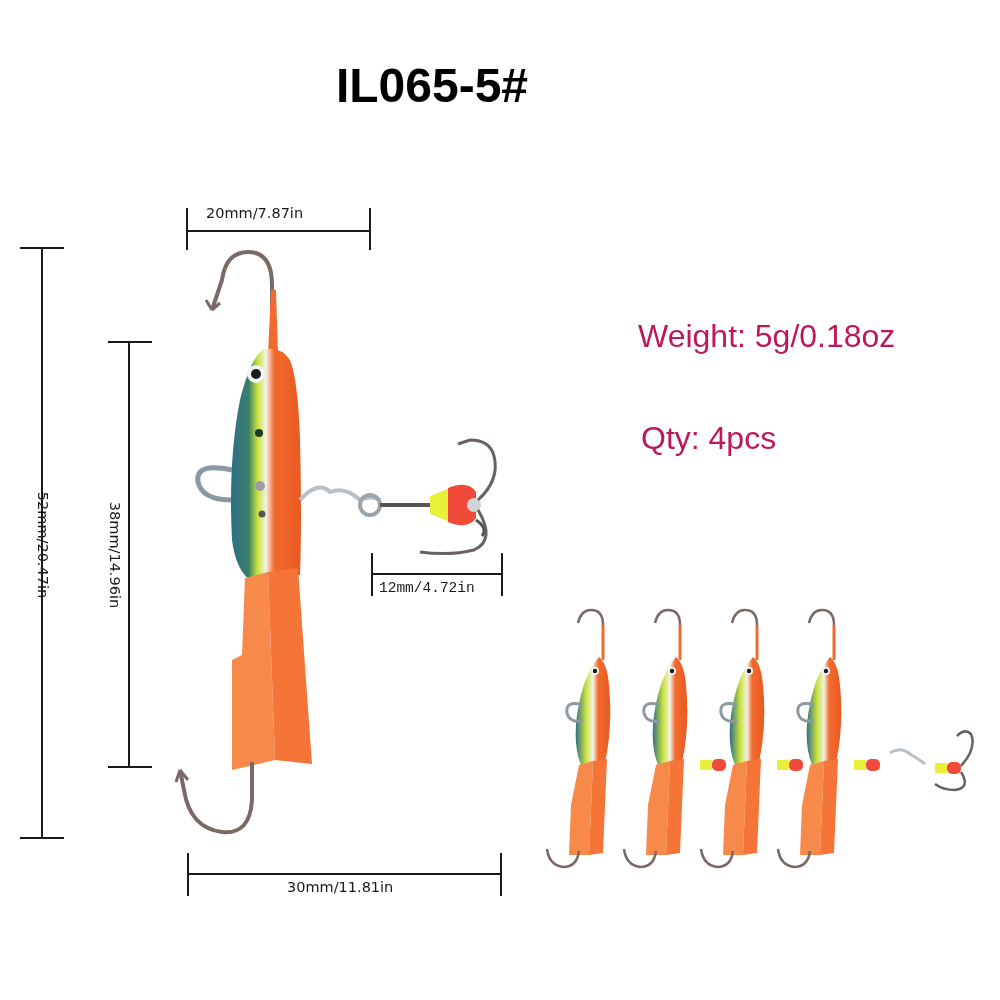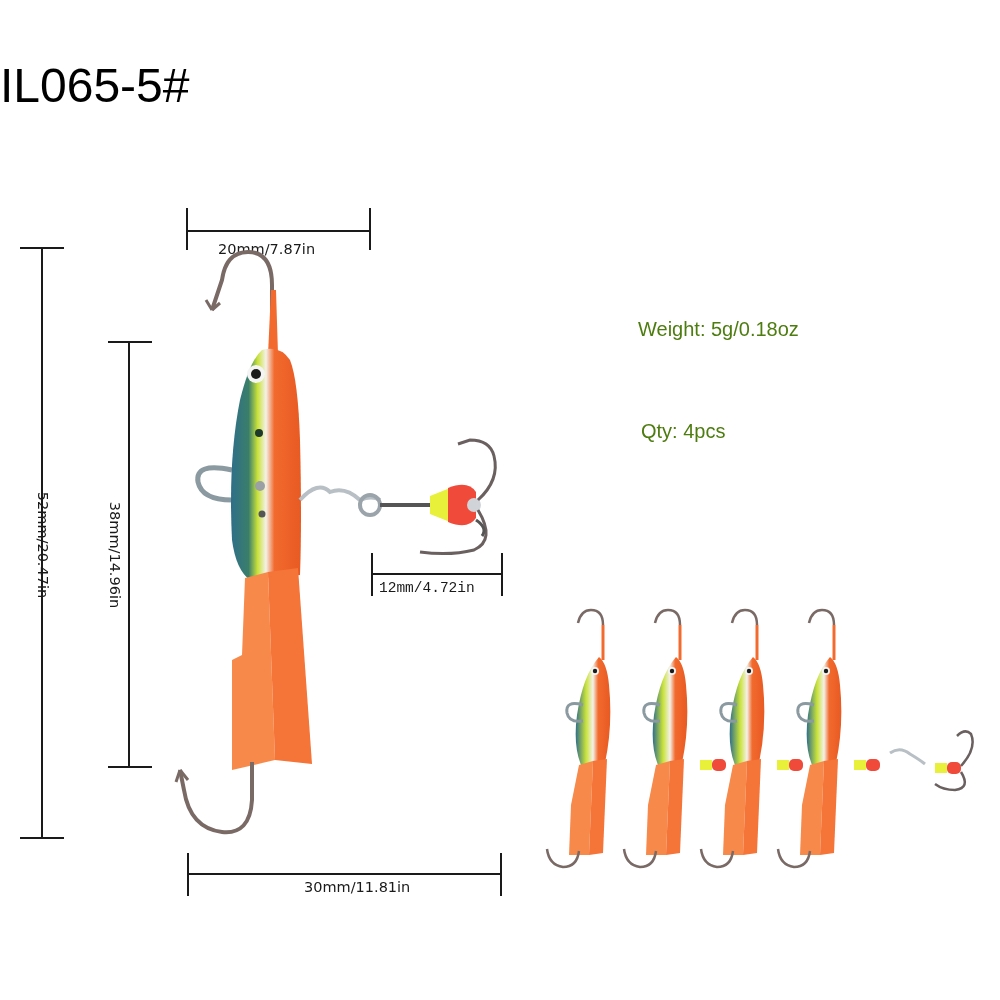--- a/index.html
+++ b/index.html
@@ -1,22 +1,22 @@
 <!DOCTYPE html>
 <html><head>
 <meta charset="utf-8">
 <style>
   html, body { margin: 0; padding: 0; background: #ffffff; }
   body { width: 1000px; height: 1000px; position: relative; overflow: hidden;
          font-family: "Liberation Sans", sans-serif; color: #111; }
   .abs { position: absolute; }
-  .title { left: 0; top: 58px; width: 864px; text-align: left;
-           font-size: 48px; font-weight: normal; letter-spacing: 0px; color: #000; }
+  .title { left: 0; top: 58px; width: 864px; text-align: center;
+           font-size: 48px; font-weight: bold; letter-spacing: 0px; color: #000; }
   .dim-label { font-family: "DejaVu Sans", sans-serif; font-size: 14.5px; color: #1a1a1a; white-space: nowrap; }
-  .spec { font-size: 20px; color: #4d7c0f; white-space: nowrap; }
+  .spec { font-size: 32px; color: #be185d; white-space: nowrap; }
   svg { position: absolute; left: 0; top: 0; }
   .vlabel { transform-origin: center center; transform: rotate(90deg); }
 </style>
 </head>
 <body>
 
 <div class="abs title">IL065-5#</div>
 
 <svg width="1000" height="1000">
   <g stroke="#1a1a1a" stroke-width="2" fill="none">
@@ -36,25 +36,25 @@
     <line x1="372" y1="553" x2="372" y2="596"></line>
     <line x1="502" y1="553" x2="502" y2="596"></line>
     <line x1="372" y1="574" x2="502" y2="574"></line>
 
     <line x1="188" y1="853" x2="188" y2="896"></line>
     <line x1="501" y1="853" x2="501" y2="896"></line>
     <line x1="188" y1="874" x2="501" y2="874"></line>
   </g>
 </svg>
 
-<div class="abs dim-label" style="left:218px; top:205px;margin-top:36px;">20mm/7.87in</div>
+<div class="abs dim-label" style="left:206px; top:205px;">20mm/7.87in</div>
 <div class="abs dim-label vlabel" style="left:-12px; top:537px; width:110px; text-align:center;">52mm/20.47in</div>
 <div class="abs dim-label vlabel" style="left:60px; top:547px; width:110px; text-align:center;">38mm/14.96in</div>
 <div class="abs dim-label" style="left:379px; top:580px;font-family:Liberation Mono, monospace;">12mm/4.72in</div>
-<div class="abs dim-label" style="left:304px; top:879px;">30mm/11.81in</div>
+<div class="abs dim-label" style="left:287px; top:879px;">30mm/11.81in</div>
 
 <div class="abs spec" style="left:638px; top:318px;">Weight: 5g/0.18oz</div>
 <div class="abs spec" style="left:641px; top:380px;margin-top:40px;">Qty: 4pcs</div>
 
 <svg width="1000" height="1000">
   <defs>
     <linearGradient id="bodyGrad" x1="0" y1="0" x2="1" y2="0">
       <stop offset="0" stop-color="#2f6f8a"></stop>
       <stop offset="0.25" stop-color="#3a7e6a"></stop>
       <stop offset="0.38" stop-color="#c9e23a"></stop>

